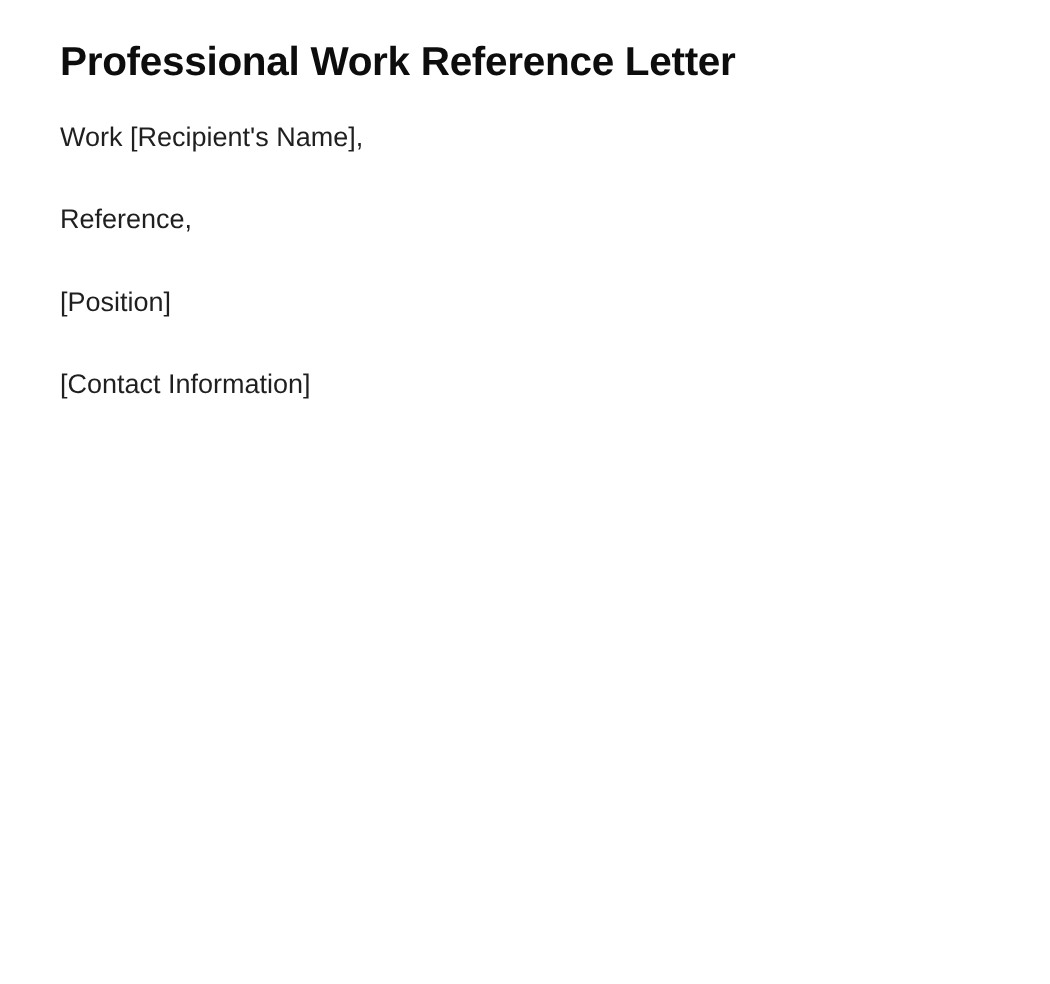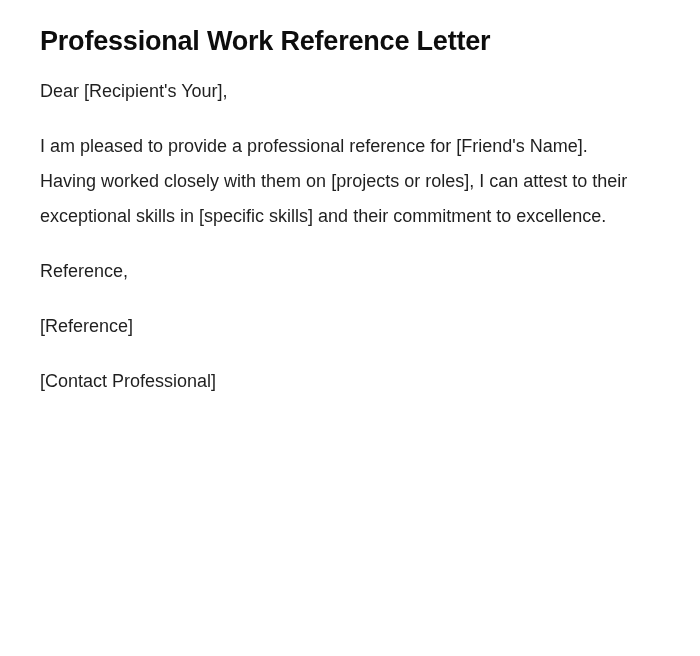--- a/index.html
+++ b/index.html
@@ -32,24 +32,23 @@
     color: var(--text, #1f1f1f);
     max-width: 600px;
   }
 </style>
 </head>
 <body>
 
 <div class="page">
   <h1 class="doc-title">Professional Work Reference Letter</h1>
 
-  <p class="doc-paragraph">Dear [Recipient's Your],</p>
+  <p class="doc-paragraph">Work [Recipient's Name],</p>
 
-  <p class="doc-paragraph">I am pleased to provide a professional reference for [Friend's Name]. Having worked closely with them on [projects or roles], I can attest to their exceptional skills in [specific skills] and their commitment to excellence.</p>
 
 
   <p class="doc-paragraph">Reference,</p>
 
 
-  <p class="doc-paragraph">[Reference]</p>
+  <p class="doc-paragraph">[Position]</p>
 
-  <p class="doc-paragraph">[Contact Professional]</p>
+  <p class="doc-paragraph">[Contact Information]</p>
 </div>
 
 </body></html>

